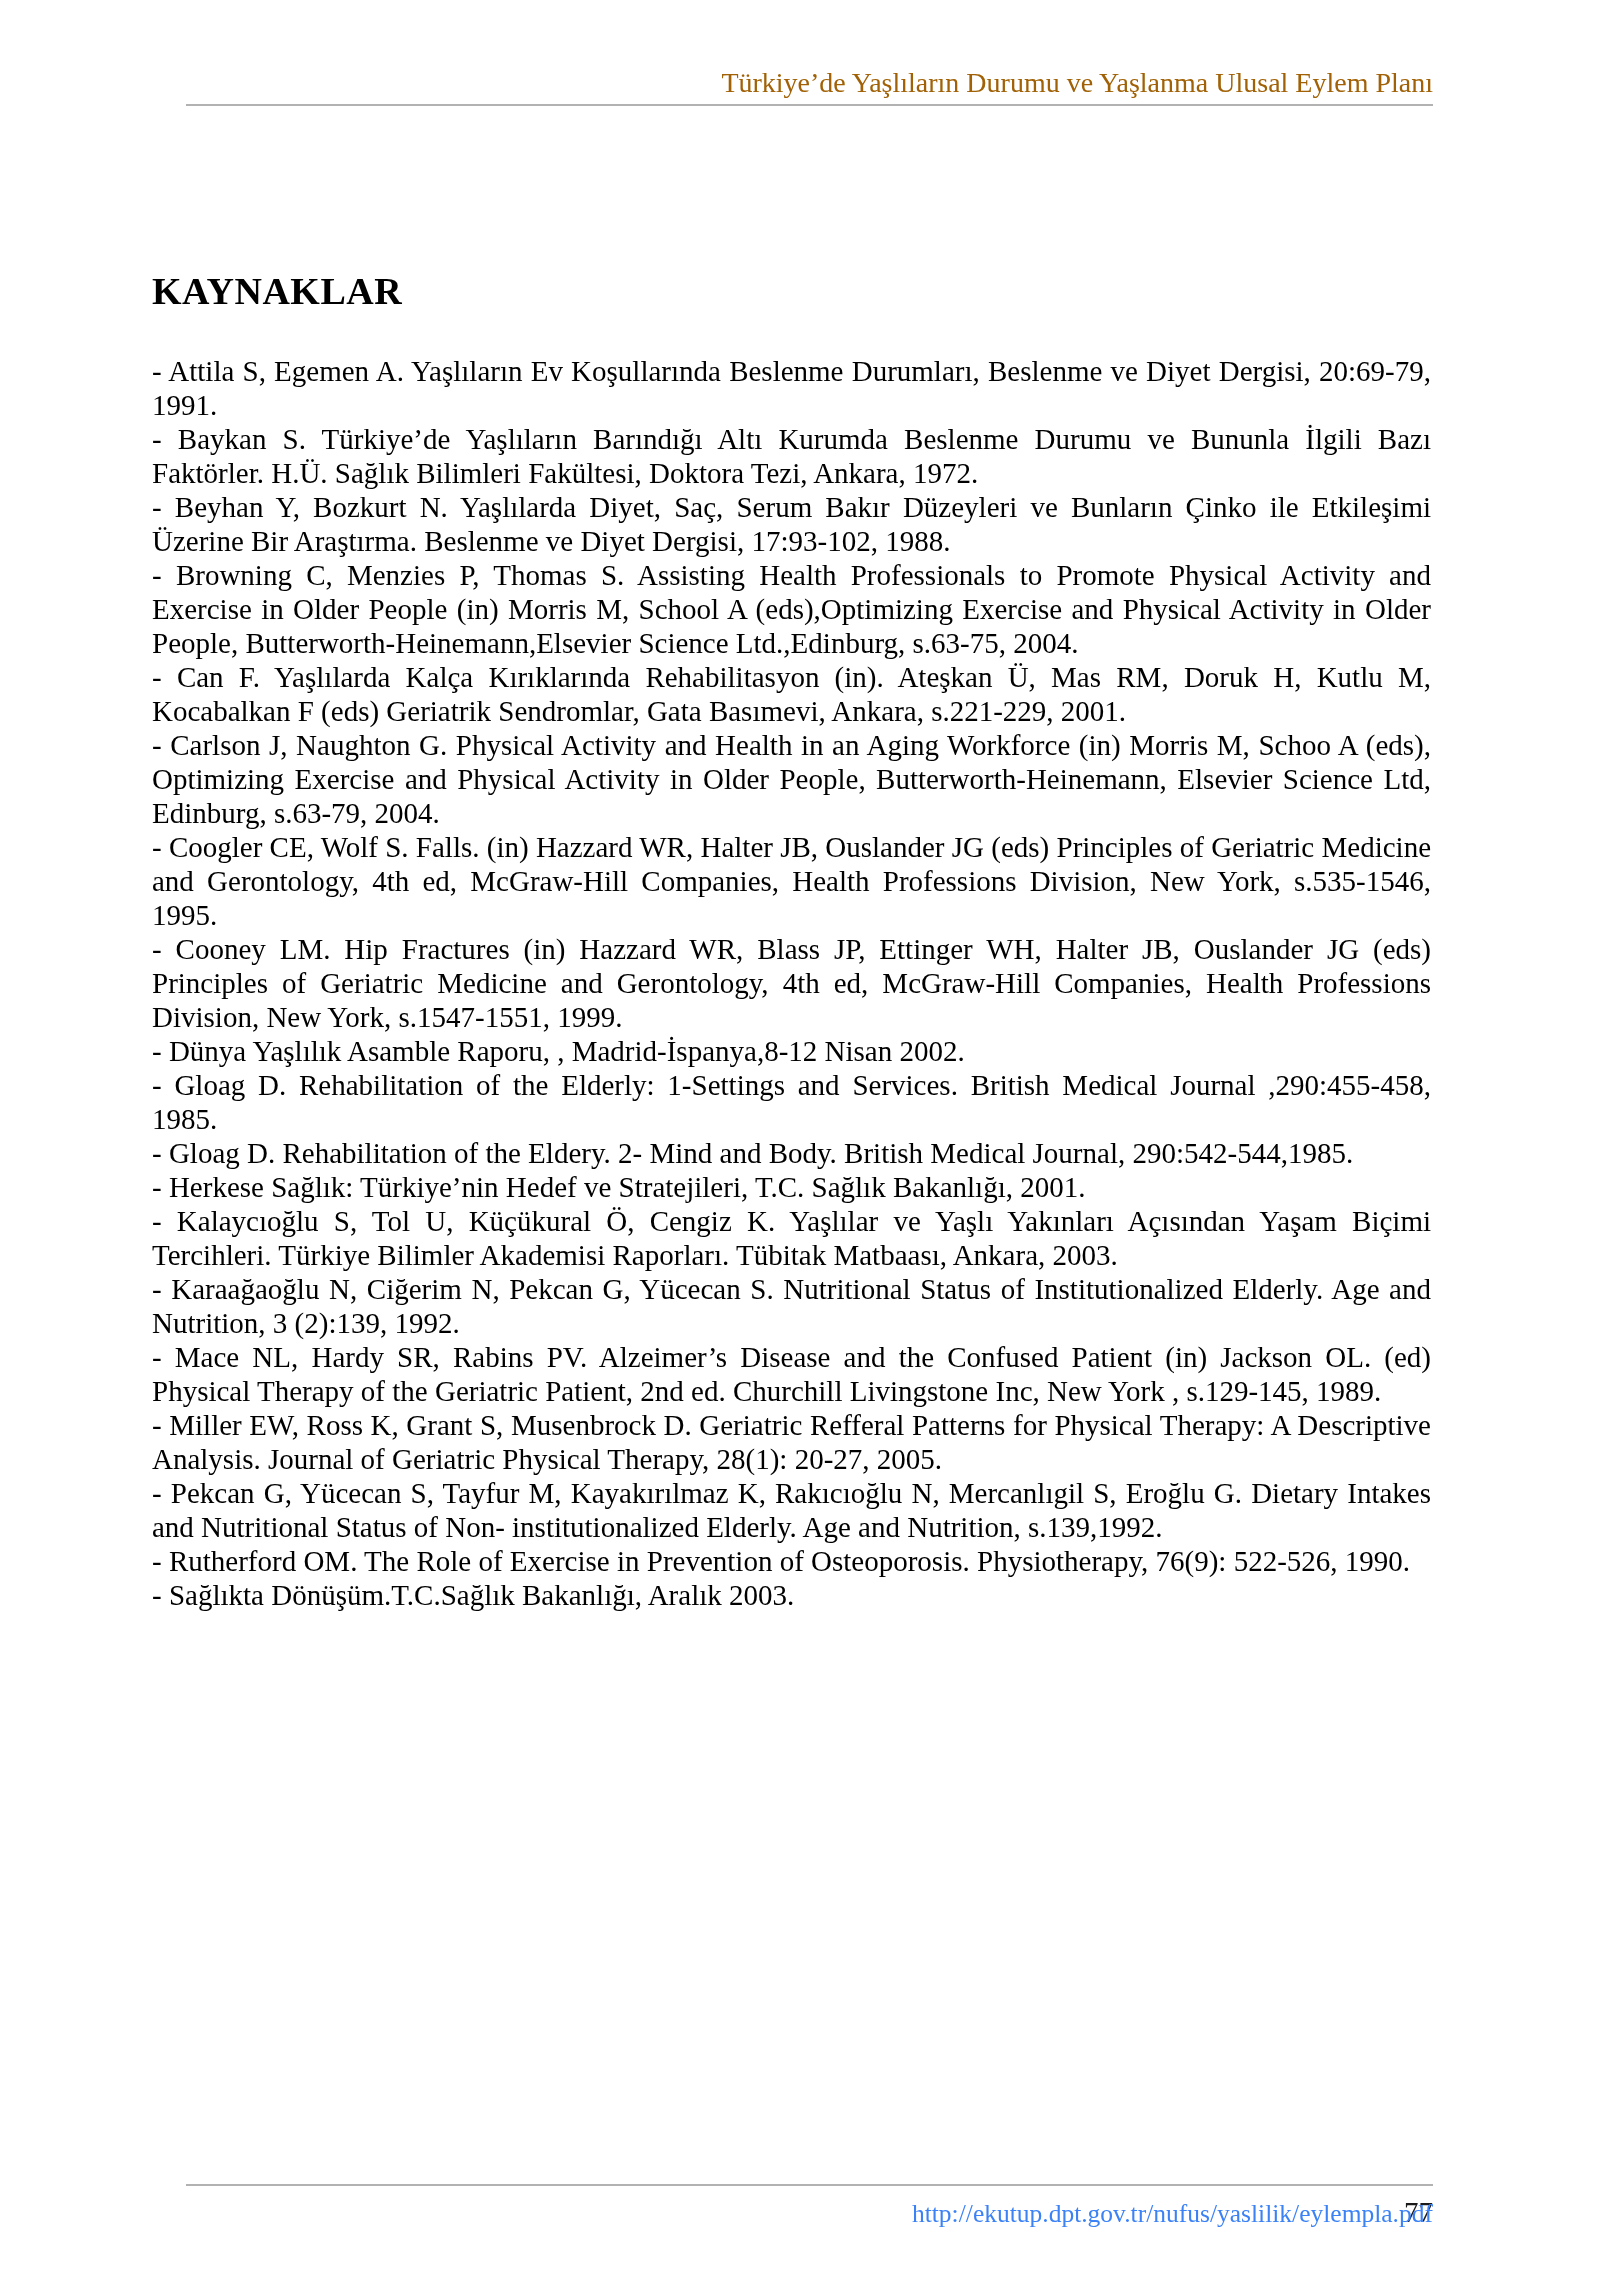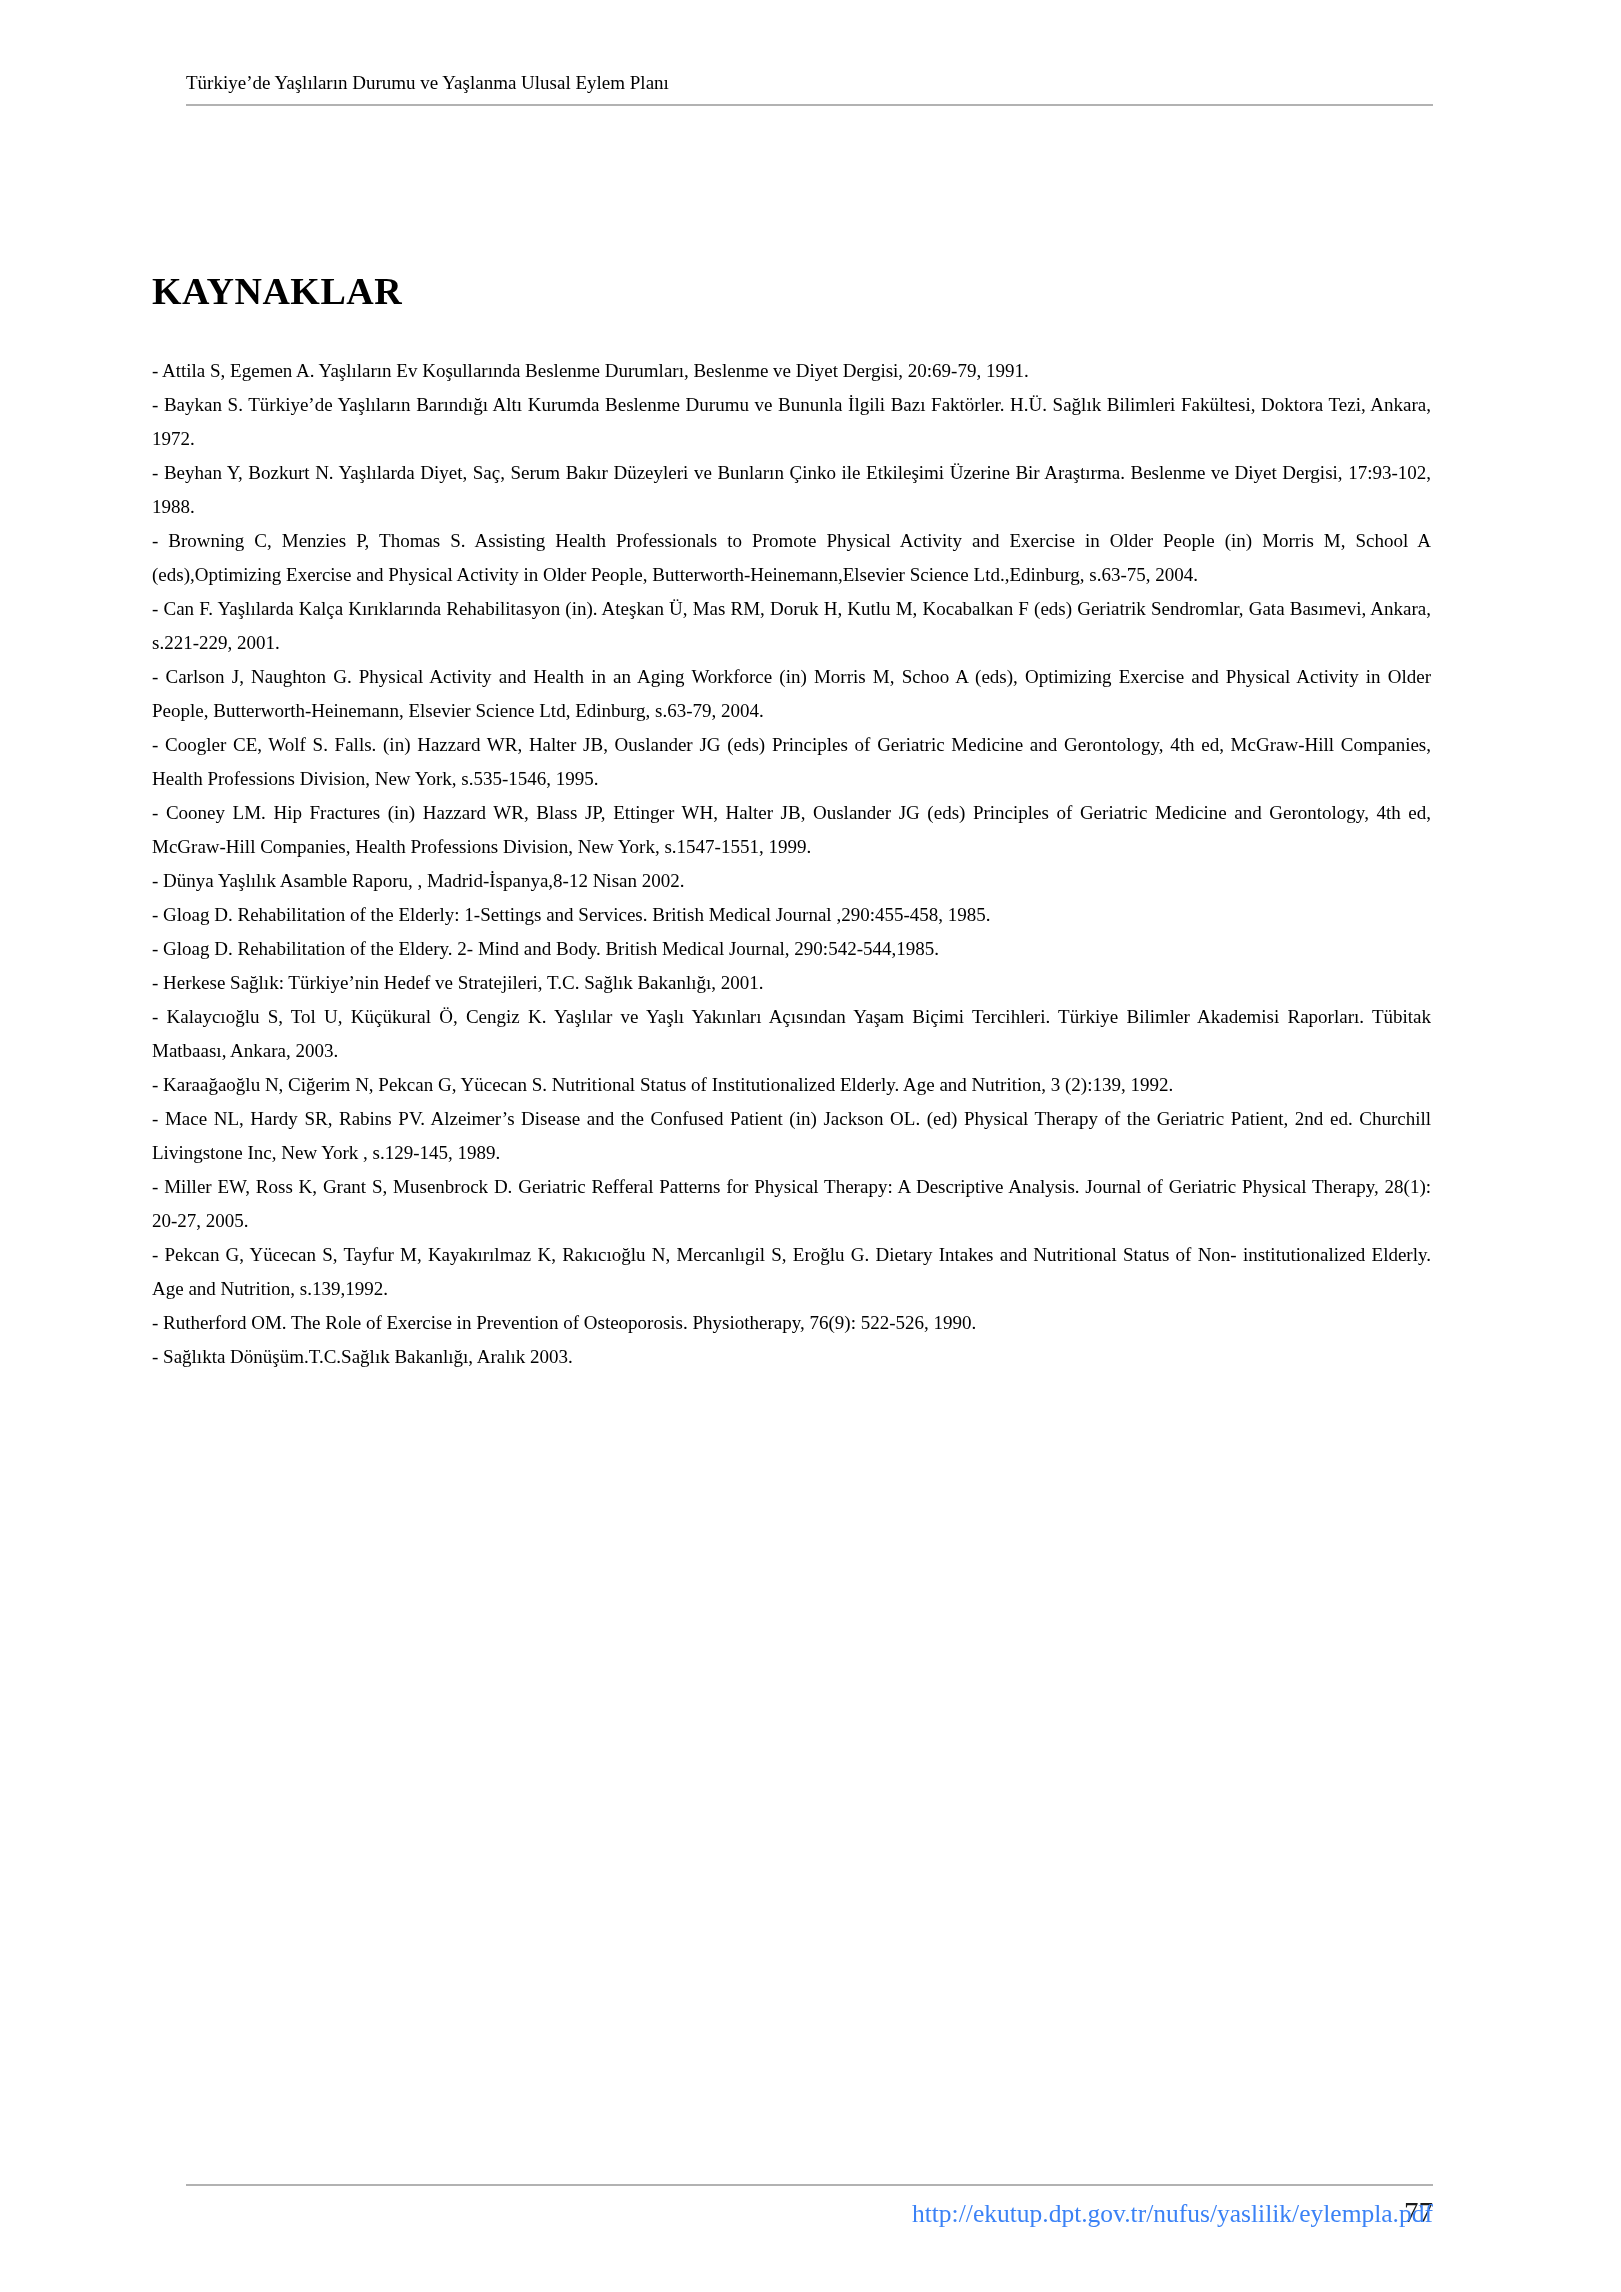--- a/index.html
+++ b/index.html
@@ -18,43 +18,44 @@
   .page {
     position: absolute;
     inset: 0;
   }
   
   .page-header {
     position: absolute;
     left: 186px;
     width: 1247px;
     top: 67px;
-    color: #000000;
-    font-size: 19px;
+    text-align: right;
+    color: #a16207;
+    font-size: 28px;
     line-height: 31px;
     padding-bottom: 5.9px;
     border-bottom: 2.9px solid #b2b2b2;
   }
   
   .content {
     position: absolute;
     left: 152px;
     width: 1279px;
     top: 274px;
   }
   .heading {
     font-size: 38px;
     line-height: 35px;
     font-weight: bold;
     margin: 0 0 45px 0;
     letter-spacing: 0.5px;
   }
   .refs p.ref {
     margin: 0;
-    font-size: 19px;
+    font-size: 29px;
     line-height: 34px;
     text-align: justify;
   }
   
   .page-footer {
     position: absolute;
     left: 186px;
     width: 1247px;
     top: 2184px;
     border-top: 2.9px solid #b2b2b2;

